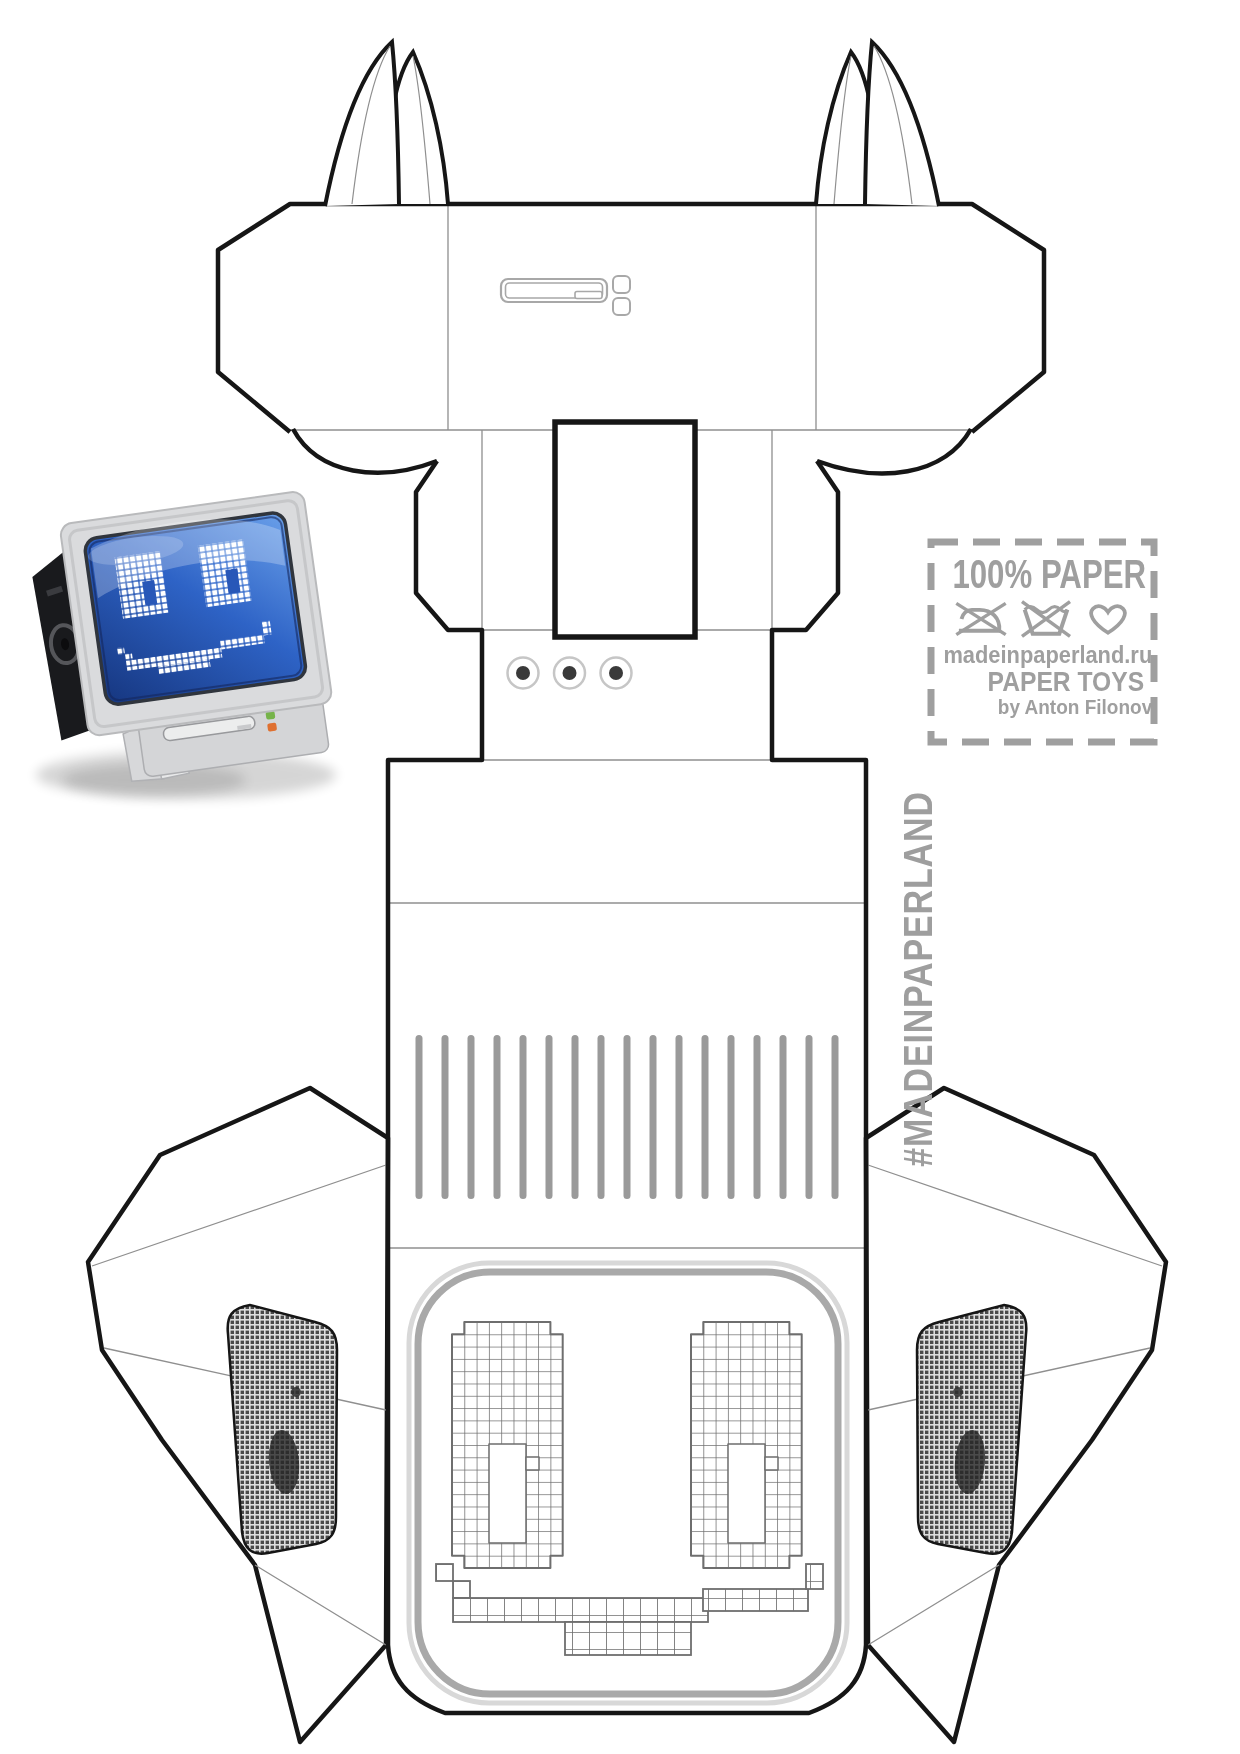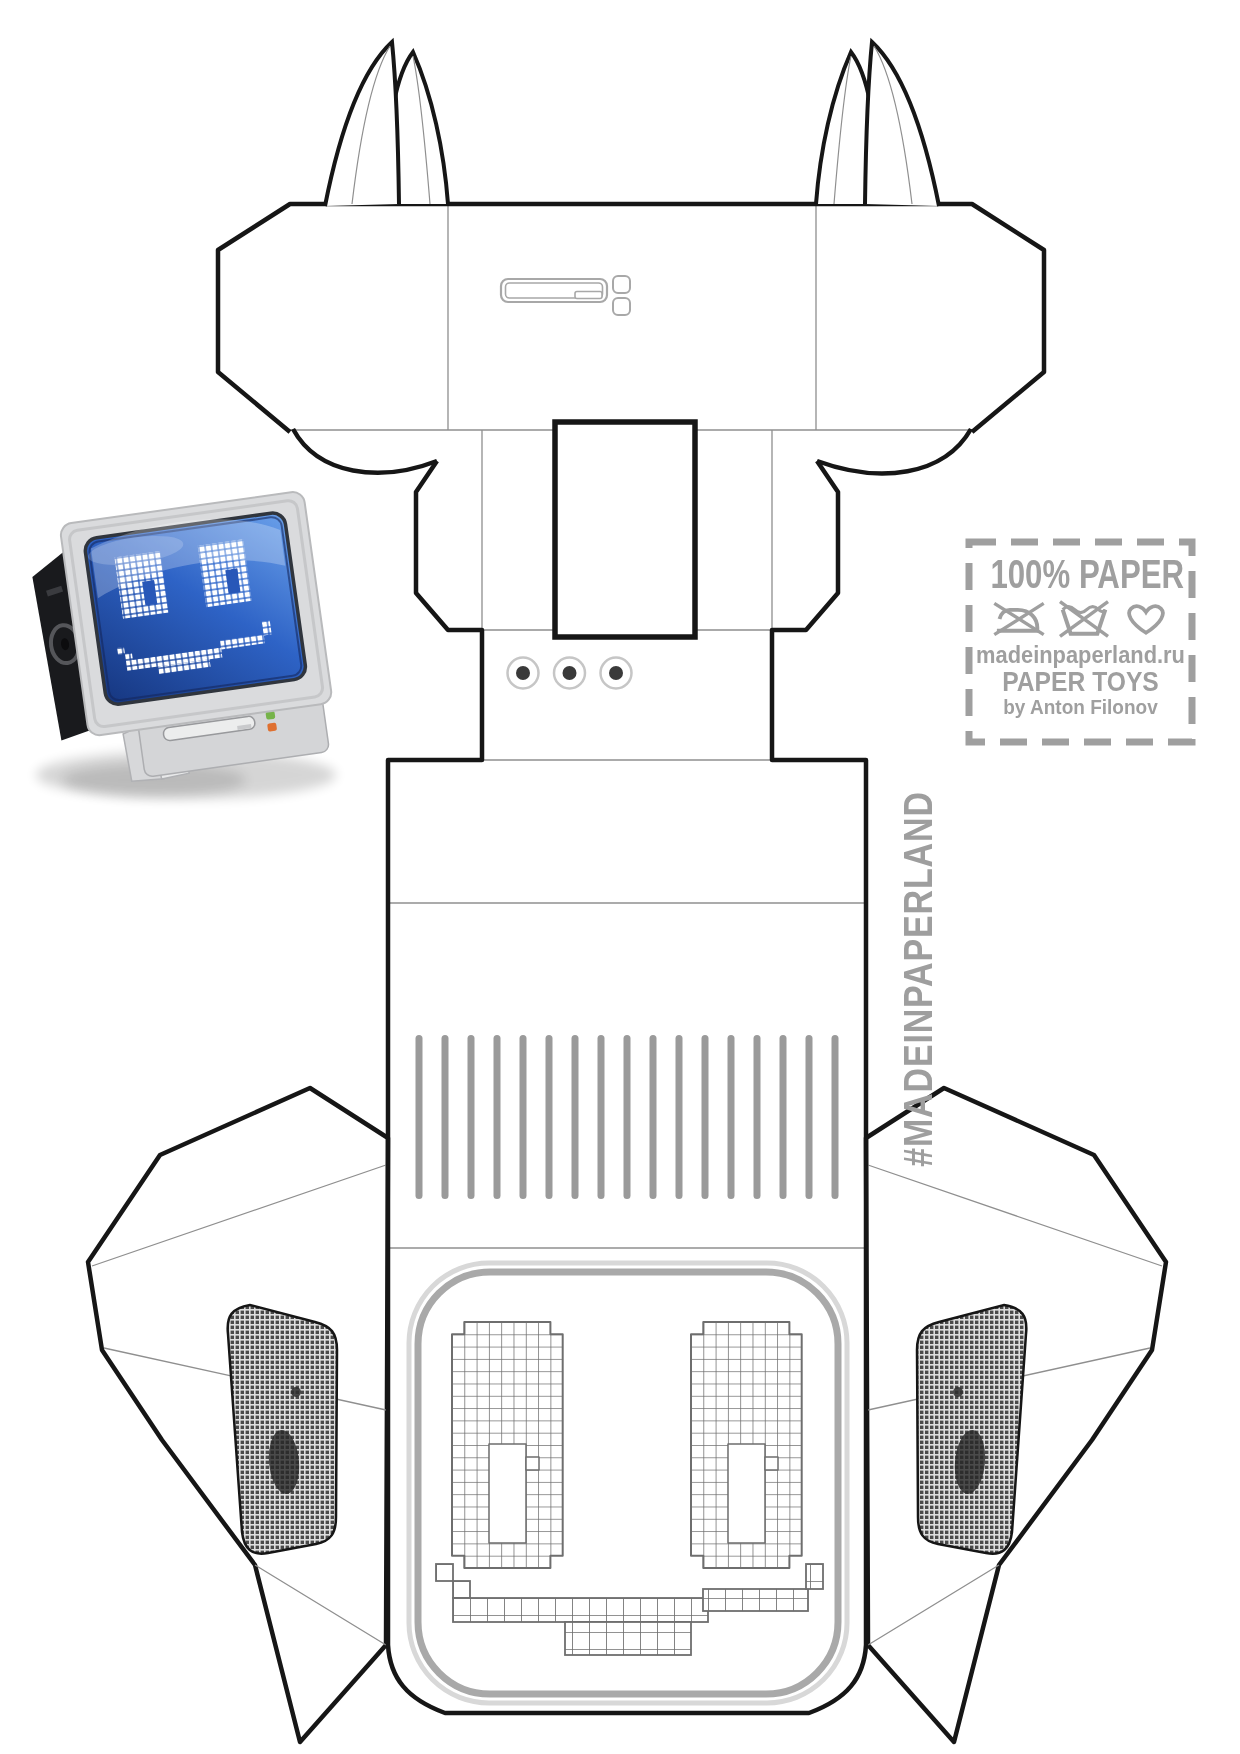--- a/index.html
+++ b/index.html
@@ -1,21 +1,21 @@
 <!DOCTYPE html>
 <html><head>
 <meta charset="utf-8">
 <style>
   html,body{margin:0;padding:0;background:#ffffff;}
   .page{position:relative;width:1240px;height:1754px;background:#ffffff;overflow:hidden;
         font-family:"Liberation Sans", sans-serif;}
   .art{position:absolute;left:0;top:0;width:1240px;height:1754px;}
   
-  .stamp{position:absolute;left:965px;top:538px;width:231px;height:208px;color:#9f9f9f;
-         text-align:center;line-height:1.05;}
+  .stamp{position:absolute;left:927px;top:538px;width:231px;height:208px;color:#9f9f9f;
+         text-align:right;line-height:1.05;}
   .stamp-border{position:absolute;left:0;top:0;width:231px;height:208px;}
   .stamp-inner{position:relative;padding-top:15px;}
   .stamp-title{font-weight:bold;font-size:40px;white-space:nowrap;
                transform:scaleX(.78);transform-origin:center;}
   .stamp-icons{display:flex;justify-content:center;align-items:center;gap:12px;
                height:44px;margin-top:2px;}
   .stamp-site{font-weight:bold;font-size:23px;white-space:nowrap;
               transform:scaleX(.95);transform-origin:center;margin-top:2px;}
   .stamp-series{font-weight:bold;font-size:28px;white-space:nowrap;
               transform:scaleX(.88);transform-origin:center;}

